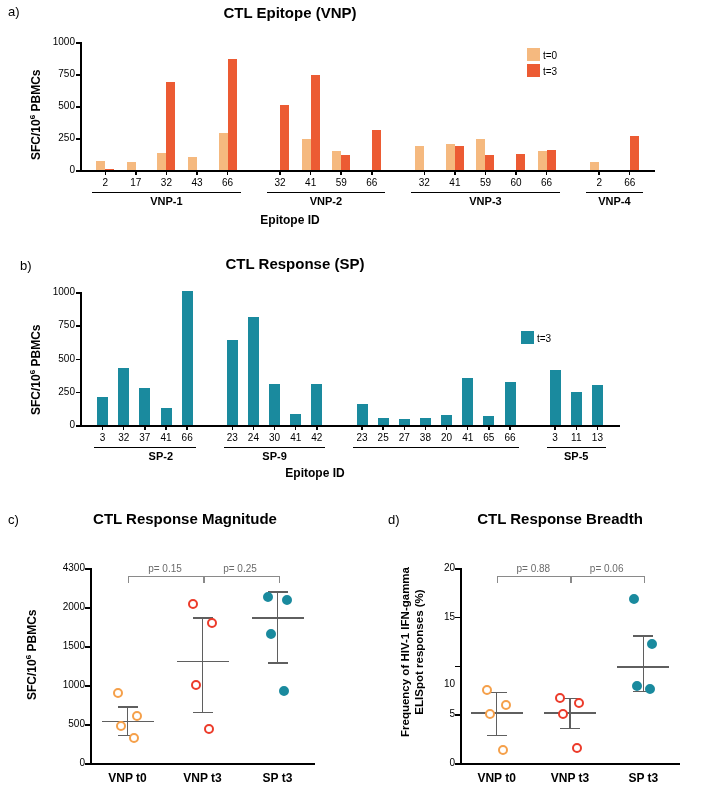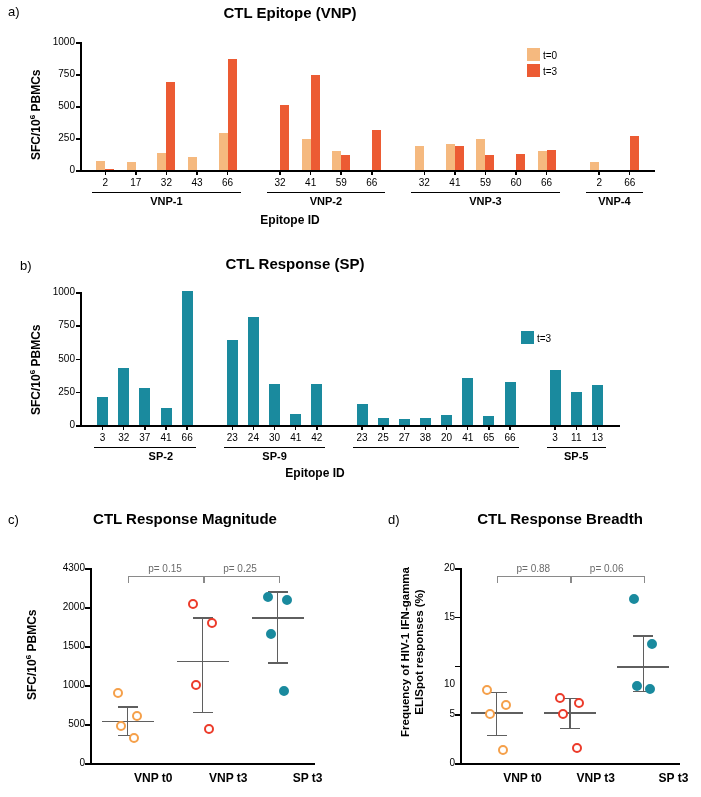--- a/index.html
+++ b/index.html
@@ -18,21 +18,21 @@
   .group-label{position:absolute;font-size:11px;font-weight:bold;text-align:center;}
   .legend-swatch{position:absolute;width:13px;height:13px;}
   .legend-text{position:absolute;font-size:10px;}
   .plotarea{position:absolute;overflow:visible;}
   .dot{position:absolute;border-radius:50%;box-sizing:border-box;}
   .meanline{position:absolute;background:#5f5f5f;height:1.5px;}
   .errline{position:absolute;background:#5f5f5f;width:1.5px;}
   .errcap{position:absolute;background:#5f5f5f;height:1.5px;}
   .pbracket{position:absolute;border:1px solid #8a8a8a;border-bottom:none;}
   .ptext{position:absolute;font-size:10px;color:#6b6b6b;text-align:center;}
-  .grplabel-bold{position:absolute;font-size:12px;font-weight:bold;text-align:right;}
+  .grplabel-bold{position:absolute;font-size:12px;font-weight:bold;text-align:center;}
 </style>
 </head>
 <body>
 
 <div class="panel" id="panelA">
   <div class="panel-letter" style="left:8px;top:4px;">a)</div>
   <div class="chart-title" style="left:140px;top:4px;width:300px;">CTL Epitope (VNP)</div>
   <div class="ylabel-rot" style="left:28px;top:160px;">SFC/10<sup style="font-size:8px;">6</sup> PBMCs</div>
   <div id="a-plot" class="plotarea" style="left:0px;top:0px;width:701px;height:797px;">
       <div class="axis-line" style="left:80px;top:42px;width:1.5px;height:128px;"></div>

